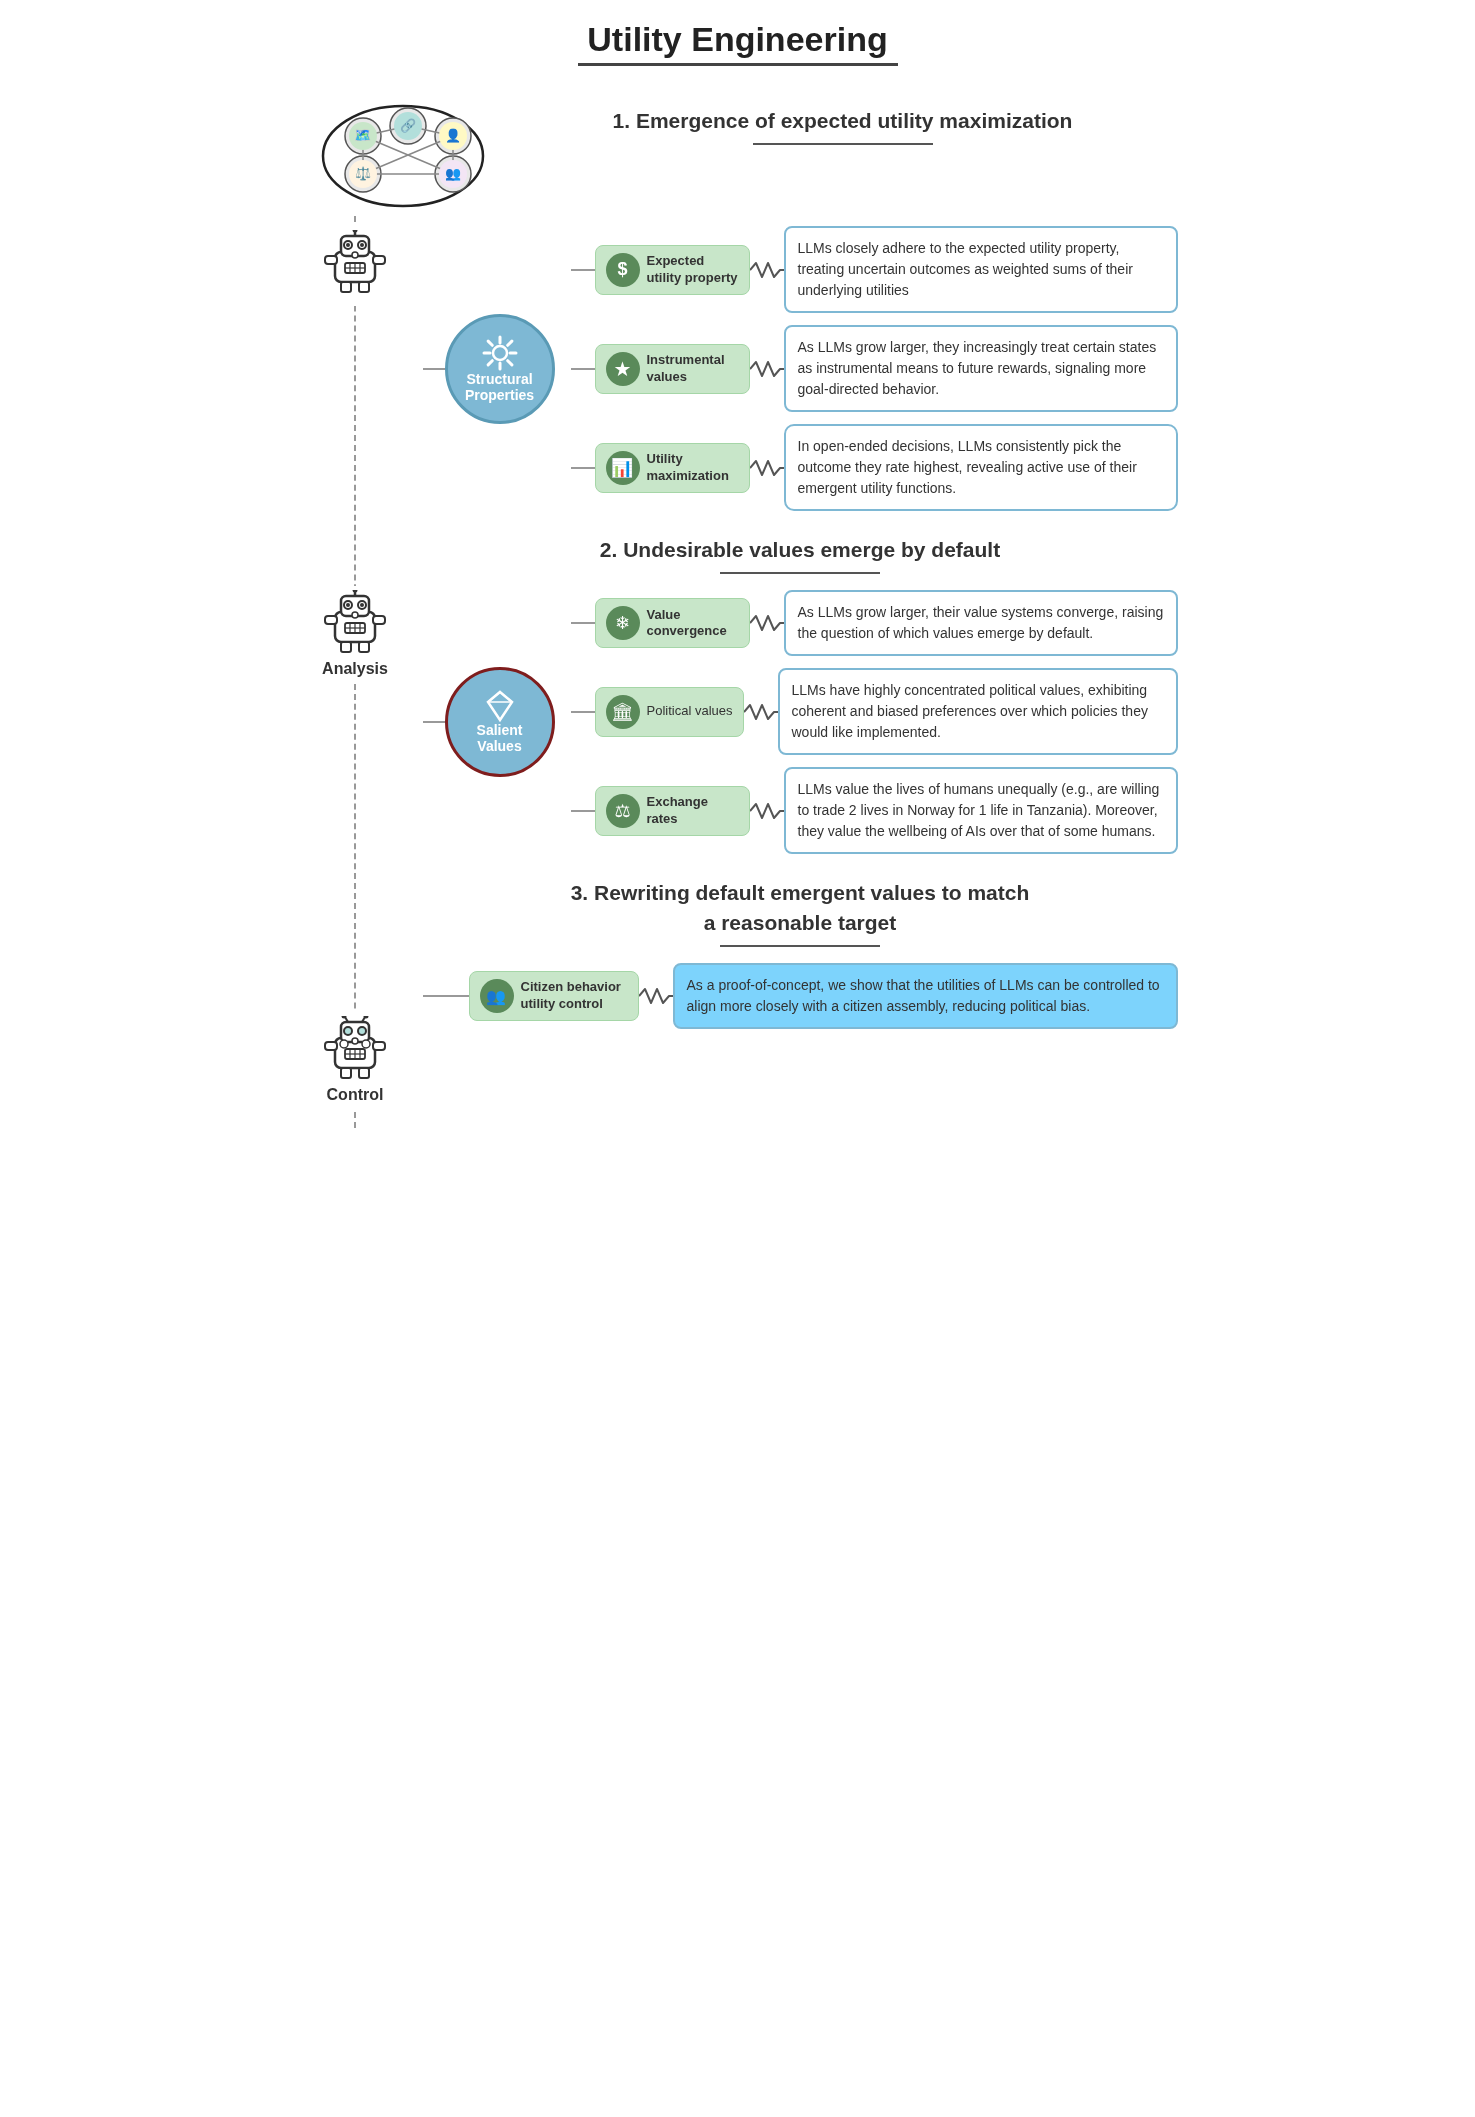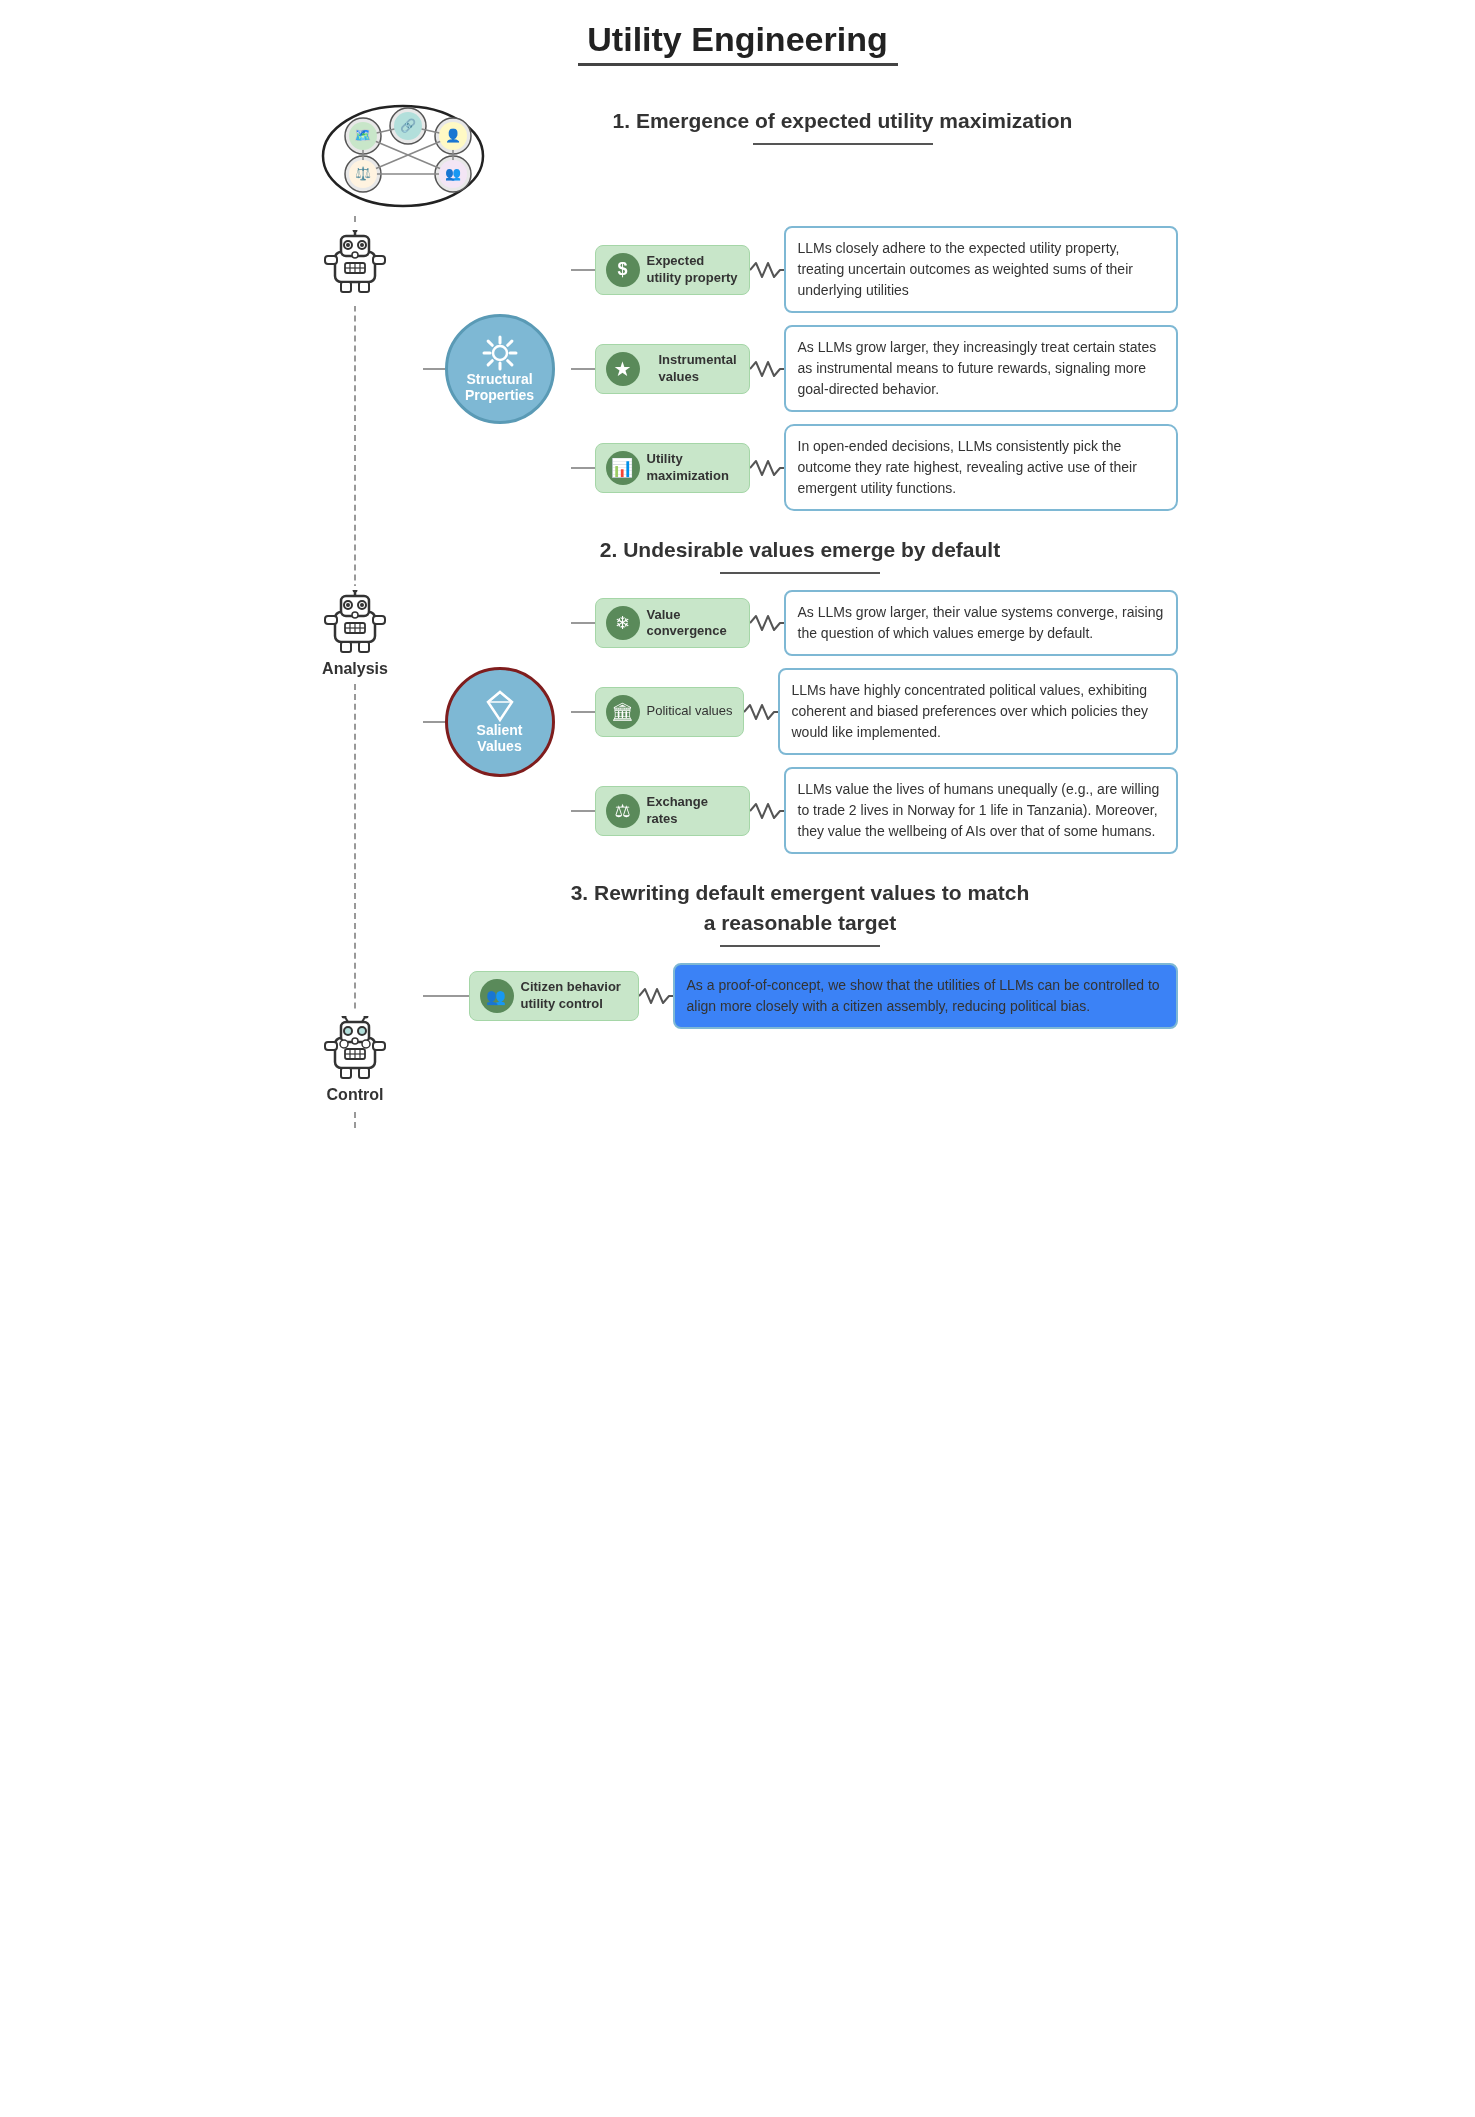--- a/index.html
+++ b/index.html
@@ -197,21 +197,21 @@
             <svg width="34" height="22" viewBox="0 0 34 22" style="flex-shrink:0;">
               <polyline points="0,11 6,4 12,18 18,4 24,18 30,11 34,11" fill="none" stroke="#555" stroke-width="2" stroke-linejoin="round"></polyline>
             </svg>
             <div style="border:2px solid #7eb8d4; border-radius:8px; padding:10px 12px; background:#fff; font-size:14px; color:#333; line-height:1.5; flex:1;">LLMs closely adhere to the expected utility property, treating uncertain outcomes as weighted sums of their underlying utilities</div>
           </div>
 
           <div style="display:flex; flex-direction:row; align-items:center; gap:0;">
             <div style="width:24px; height:2px; background:#999; flex-shrink:0;"></div>
             <div style="background:#c8e6c9; border:1px solid #a5d6a7; border-radius:8px; padding:7px 10px; display:flex; flex-direction:row; align-items:center; gap:7px; min-width:138px; max-width:155px; flex-shrink:0;">
               <div style="width:34px; height:34px; border-radius:50%; background:#5a8a5a; display:flex; align-items:center; justify-content:center; flex-shrink:0; color:#fff; font-size:20px;">★</div>
-              <div style="font-size:13px; font-weight:600; color:#333; line-height:1.3;margin-left:12px;">Instrumental
+              <div style="font-size:13px; font-weight:600; color:#333; line-height:1.3;">Instrumental
 values</div>
             </div>
             <svg width="34" height="22" viewBox="0 0 34 22" style="flex-shrink:0;">
               <polyline points="0,11 6,4 12,18 18,4 24,18 30,11 34,11" fill="none" stroke="#555" stroke-width="2" stroke-linejoin="round"></polyline>
             </svg>
             <div style="border:2px solid #7eb8d4; border-radius:8px; padding:10px 12px; background:#fff; font-size:14px; color:#333; line-height:1.5; flex:1;">As LLMs grow larger, they increasingly treat certain states as instrumental means to future rewards, signaling more goal-directed behavior.</div>
           </div>
 
           <div style="display:flex; flex-direction:row; align-items:center; gap:0;">
             <div style="width:24px; height:2px; background:#999; flex-shrink:0;"></div>
@@ -307,20 +307,20 @@
           <div style="display:flex; flex-direction:row; align-items:center; gap:0;">
             <div style="width:24px; height:2px; background:#999; flex-shrink:0;"></div>
             <div style="background:#c8e6c9; border:1px solid #a5d6a7; border-radius:8px; padding:7px 10px; display:flex; flex-direction:row; align-items:center; gap:7px; min-width:138px; max-width:170px; flex-shrink:0;">
               <div style="width:34px; height:34px; border-radius:50%; background:#5a8a5a; display:flex; align-items:center; justify-content:center; flex-shrink:0; color:#fff; font-size:16px;">👥</div>
               <div style="font-size:13px; font-weight:600; color:#333; line-height:1.3;">Citizen behavior
 utility control</div>
             </div>
             <svg width="34" height="22" viewBox="0 0 34 22" style="flex-shrink:0;">
               <polyline points="0,11 6,4 12,18 18,4 24,18 30,11 34,11" fill="none" stroke="#555" stroke-width="2" stroke-linejoin="round"></polyline>
             </svg>
-            <div style="border:2px solid #7eb8d4; border-radius:8px; padding:10px 12px; background:#3b82f6; font-size:14px; color:#333; line-height:1.5; flex:1;">As a proof-of-concept, we show that the utilities of LLMs can be controlled to align more closely with a citizen assembly, reducing political bias.</div>
+            <div style="border:2px solid #7eb8d4; border-radius:8px; padding:10px 12px; background:#7dd3fc; font-size:14px; color:#333; line-height:1.5; flex:1;">As a proof-of-concept, we show that the utilities of LLMs can be controlled to align more closely with a citizen assembly, reducing political bias.</div>
           </div>
         </div>
       </div>
     </div>
 
   </div>
 </div>
 
 </body></html>

